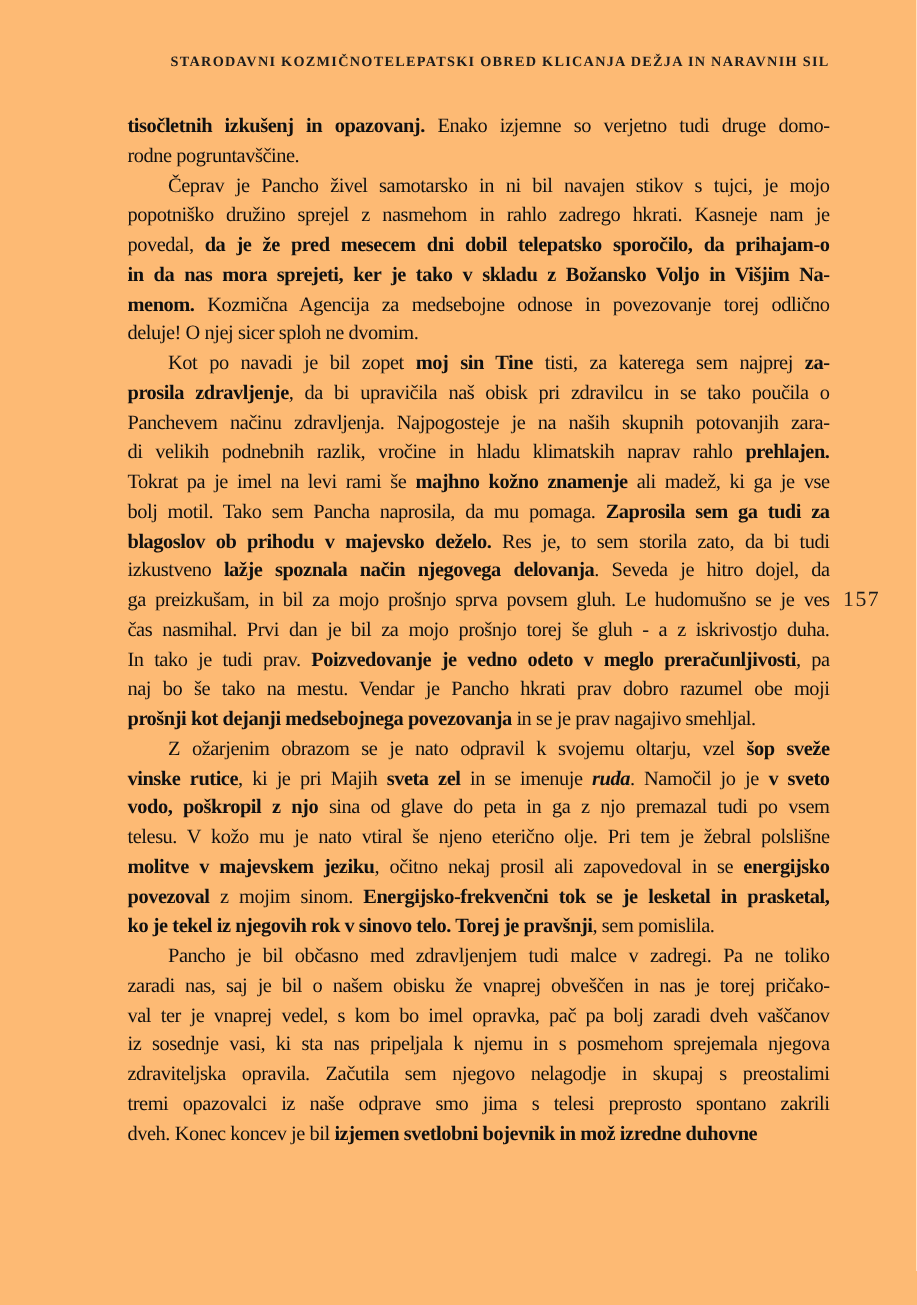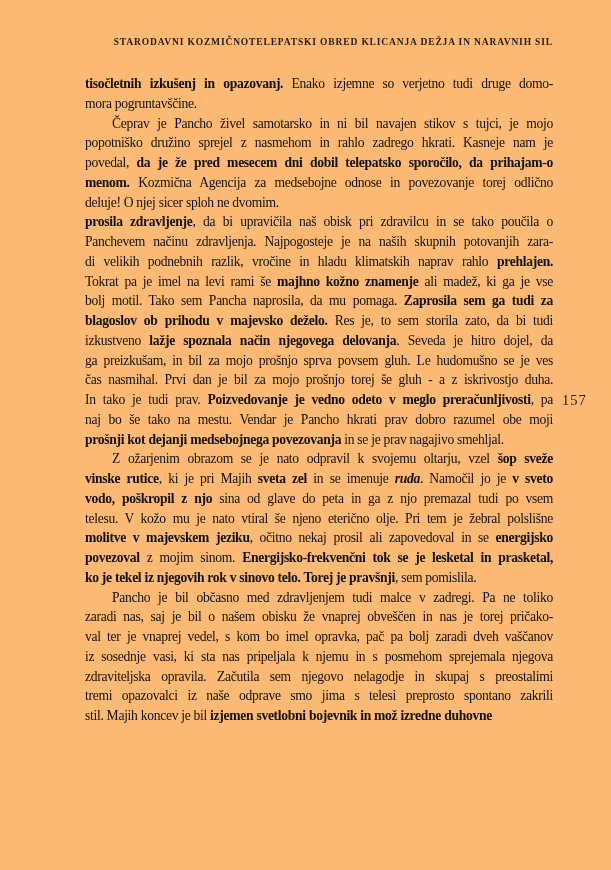--- a/index.html
+++ b/index.html
@@ -60,26 +60,28 @@
   }
 </style>
 </head>
 <body>
 
 <div class="page">
   <div class="running-header">STARODAVNI KOZMIČNOTELEPATSKI OBRED KLICANJA DEŽJA IN NARAVNIH SIL</div>
 
   <div class="body-text">
       <div class="line"><span class="b">tisočletnih izkušenj in opazovanj.</span><span> Enako izjemne so verjetno tudi druge domo-</span></div>
-      <div class="line last"><span>mora pogruntavščine.</span></div>
+      <div class="line last"><span>rodne pogruntavščine.</span></div>
       <div class="line indent"><span>Čeprav je Pancho živel samotarsko in ni bil navajen stikov s tujci, je mojo</span></div>
       <div class="line"><span>popotniško družino sprejel z nasmehom in rahlo zadrego hkrati. Kasneje nam je</span></div>
       <div class="line"><span>povedal, </span><span class="b">da je že pred mesecem dni dobil telepatsko sporočilo, da prihajam-o</span></div>
+      <div class="line"><span class="b">in da nas mora sprejeti, ker je tako v skladu z Božansko Voljo in Višjim Na-</span></div>
       <div class="line"><span class="b">menom.</span><span> Kozmična Agencija za medsebojne odnose in povezovanje torej odlično</span></div>
       <div class="line last"><span>deluje! O njej sicer sploh ne dvomim.</span></div>
+      <div class="line indent"><span>Kot po navadi je bil zopet </span><span class="b">moj sin Tine</span><span> tisti, za katerega sem najprej </span><span class="b">za-</span></div>
       <div class="line"><span class="b">prosila zdravljenje</span><span>, da bi upravičila naš obisk pri zdravilcu in se tako poučila o</span></div>
       <div class="line"><span>Panchevem načinu zdravljenja. Najpogosteje je na naših skupnih potovanjih zara-</span></div>
       <div class="line"><span>di velikih podnebnih razlik, vročine in hladu klimatskih naprav rahlo </span><span class="b">prehlajen.</span></div>
       <div class="line"><span>Tokrat pa je imel na levi rami še </span><span class="b">majhno kožno znamenje</span><span> ali madež, ki ga je vse</span></div>
       <div class="line"><span>bolj motil. Tako sem Pancha naprosila, da mu pomaga. </span><span class="b">Zaprosila sem ga tudi za</span></div>
       <div class="line"><span class="b">blagoslov ob prihodu v majevsko deželo.</span><span> Res je, to sem storila zato, da bi tudi</span></div>
       <div class="line"><span>izkustveno </span><span class="b">lažje spoznala način njegovega delovanja</span><span>. Seveda je hitro dojel, da</span></div>
       <div class="line"><span>ga preizkušam, in bil za mojo prošnjo sprva povsem gluh. Le hudomušno se je ves</span></div>
       <div class="line"><span>čas nasmihal. Prvi dan je bil za mojo prošnjo torej še gluh - a z iskrivostjo duha.</span></div>
       <div class="line"><span>In tako je tudi prav. </span><span class="b">Poizvedovanje je vedno odeto v meglo preračunljivosti</span><span>, pa</span></div>
@@ -91,17 +93,17 @@
       <div class="line"><span>telesu. V kožo mu je nato vtiral še njeno eterično olje. Pri tem je žebral polslišne</span></div>
       <div class="line"><span class="b">molitve v majevskem jeziku</span><span>, očitno nekaj prosil ali zapovedoval in se </span><span class="b">energijsko</span></div>
       <div class="line"><span class="b">povezoval</span><span> z mojim sinom. </span><span class="b">Energijsko-frekvenčni tok se je lesketal in prasketal,</span></div>
       <div class="line last"><span class="b">ko je tekel iz njegovih rok v sinovo telo. Torej je pravšnji</span><span>, sem pomislila.</span></div>
       <div class="line indent"><span>Pancho je bil občasno med zdravljenjem tudi malce v zadregi. Pa ne toliko</span></div>
       <div class="line"><span>zaradi nas, saj je bil o našem obisku že vnaprej obveščen in nas je torej pričako-</span></div>
       <div class="line"><span>val ter je vnaprej vedel, s kom bo imel opravka, pač pa bolj zaradi dveh vaščanov</span></div>
       <div class="line"><span>iz sosednje vasi, ki sta nas pripeljala k njemu in s posmehom sprejemala njegova</span></div>
       <div class="line"><span>zdraviteljska opravila. Začutila sem njegovo nelagodje in skupaj s preostalimi</span></div>
       <div class="line"><span>tremi opazovalci iz naše odprave smo jima s telesi preprosto spontano zakrili</span></div>
-      <div class="line last"><span>stil. Majih koncev je bil </span><span class="b">izjemen svetlobni bojevnik in mož izredne duhovne</span></div>
+      <div class="line last"><span>dveh. Konec koncev je bil </span><span class="b">izjemen svetlobni bojevnik in mož izredne duhovne</span></div>
     </div>
 
   <div class="page-number">157</div>
 </div>
 
 </body></html>

